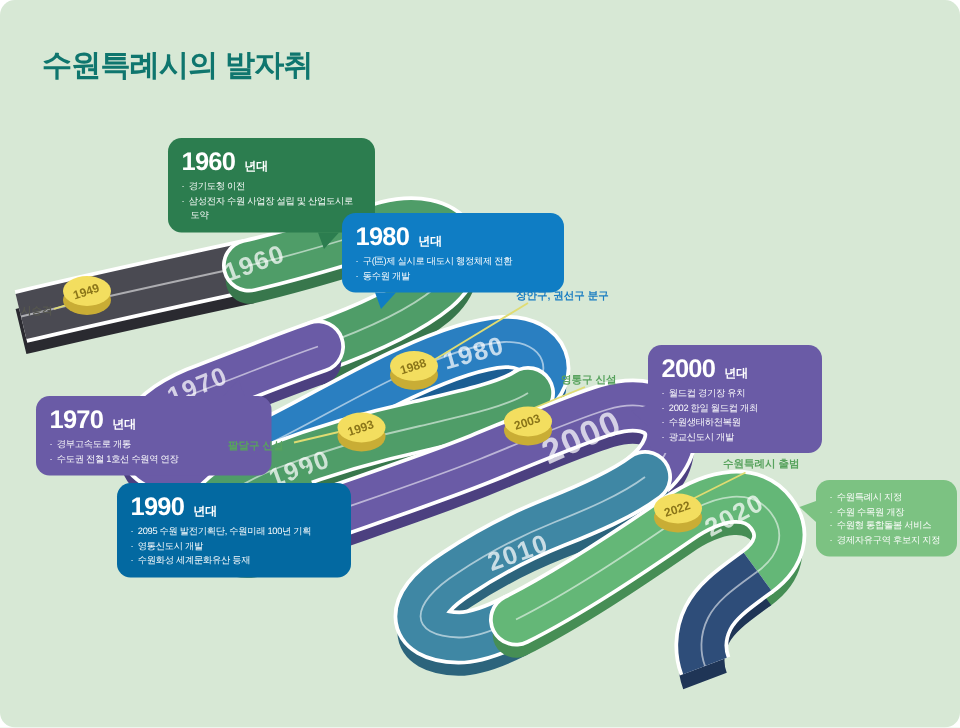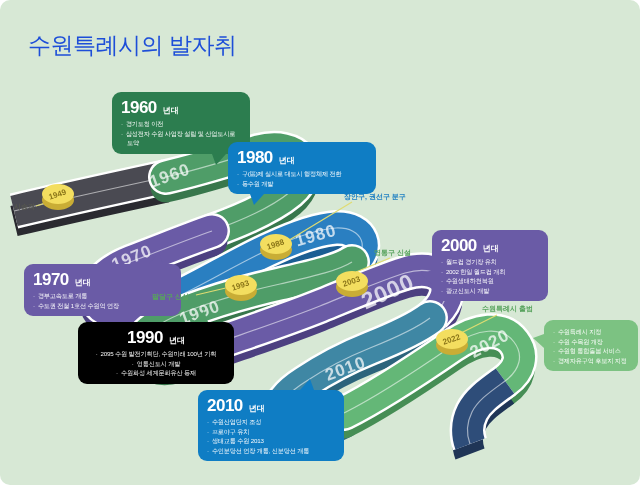--- a/index.html
+++ b/index.html
@@ -3,21 +3,21 @@
 <meta charset="utf-8">
 <style>
   html,body{margin:0;padding:0;background:#ffffff;}
   .stage{
     position:relative;width:640px;height:485px;overflow:hidden;
     background:#d7e8d5;border-radius:10px;
     font-family:"Liberation Sans","DejaVu Sans",sans-serif;
   }
   .page-title{
     position:absolute;left:28px;top:30px;margin:0;
-    font-size:23px;font-weight:400;letter-spacing:-0.5px;color:#1d4ed8;
+    font-size:20px;font-weight:700;letter-spacing:-0.5px;color:#0f766e;
   }
   svg.roadmap{position:absolute;left:0;top:0;}
   svg text{font-family:"Liberation Sans","DejaVu Sans",sans-serif;}
   .casing{fill:none;stroke:#ffffff;stroke-width:36;stroke-linecap:round;stroke-linejoin:round;}
   .casing.flat{stroke-linecap:butt;}
   .road{fill:none;stroke-width:31;stroke-linecap:round;stroke-linejoin:round;}
   .road.flat{stroke-linecap:butt;}
   .mid{fill:none;stroke:#ffffff;stroke-width:1.2;opacity:.55;}
   .yr-road{fill:#ffffff;opacity:.72;font-weight:700;font-size:17px;letter-spacing:1px;text-anchor:middle;}
   .yr-road.big{font-size:23px;}
@@ -31,21 +31,21 @@
   .box .era{line-height:1;margin-bottom:3px;white-space:nowrap;}
   .box .yr{font-size:17px;font-weight:800;letter-spacing:-0.5px;}
   .box .sfx{font-size:8px;font-weight:700;margin-left:6px;}
   .box ul.items{list-style:none;margin:0;padding:0;}
   .box ul.items li{
     font-size:6.2px;line-height:1.55;letter-spacing:-0.2px;
     padding-left:6px;text-indent:-6px;opacity:.97;
   }
   .box ul.items li::before{content:"·";margin-right:3px;}
   .green-dark{background:#2c7d4f;}
-  .green-mid{background:#000000;text-align:center;}
+  .green-mid{background:#0369a1;}
   .green-light{background:#7cc282;}
   .blue{background:#0f7dc4;}
   .purple{background:#6a5ba6;}
 
   .tail{position:absolute;width:0;height:0;}
   .tail-down{top:100%;border-left:4px solid transparent;border-right:10px solid transparent;}
   .tail-up{bottom:100%;border-left:10px solid transparent;border-right:4px solid transparent;}
   .tail-left{right:100%;border-top:4px solid transparent;border-bottom:10px solid transparent;}
   .green-dark .tail-down{border-top:11px solid #2c7d4f;}
   .blue .tail-down{border-top:11px solid #0f7dc4;}
@@ -222,32 +222,20 @@
     <div class="era">
       <span class="yr">1990</span><span class="sfx">년대</span>
     </div>
     <ul class="items">
       <li>2095 수원 발전기획단, 수원미래 100년 기획</li>
       <li>영통신도시 개발</li>
       <li>수원화성 세계문화유산 등재</li>
     </ul>
   </div>
 
-  <div class="box blue" style="left:198px;top:390px;width:146px;">
-    <div class="tail tail-up" style="right:30px;"></div>
-    <div class="era">
-      <span class="yr">2010</span><span class="sfx">년대</span>
-    </div>
-    <ul class="items">
-      <li>수원산업단지 조성</li>
-      <li>프로야구 유치</li>
-      <li>생태교통 수원 2013</li>
-      <li>수인분당선 연장 개통, 신분당선 개통</li>
-    </ul>
-  </div>
 
   <div class="box purple" style="left:432px;top:230px;width:116px;">
     <div class="tail tail-left" style="top:40px;"></div>
     <div class="era">
       <span class="yr">2000</span><span class="sfx">년대</span>
     </div>
     <ul class="items">
       <li>월드컵 경기장 유치</li>
       <li>2002 한일 월드컵 개최</li>
       <li>수원생태하천복원</li>

